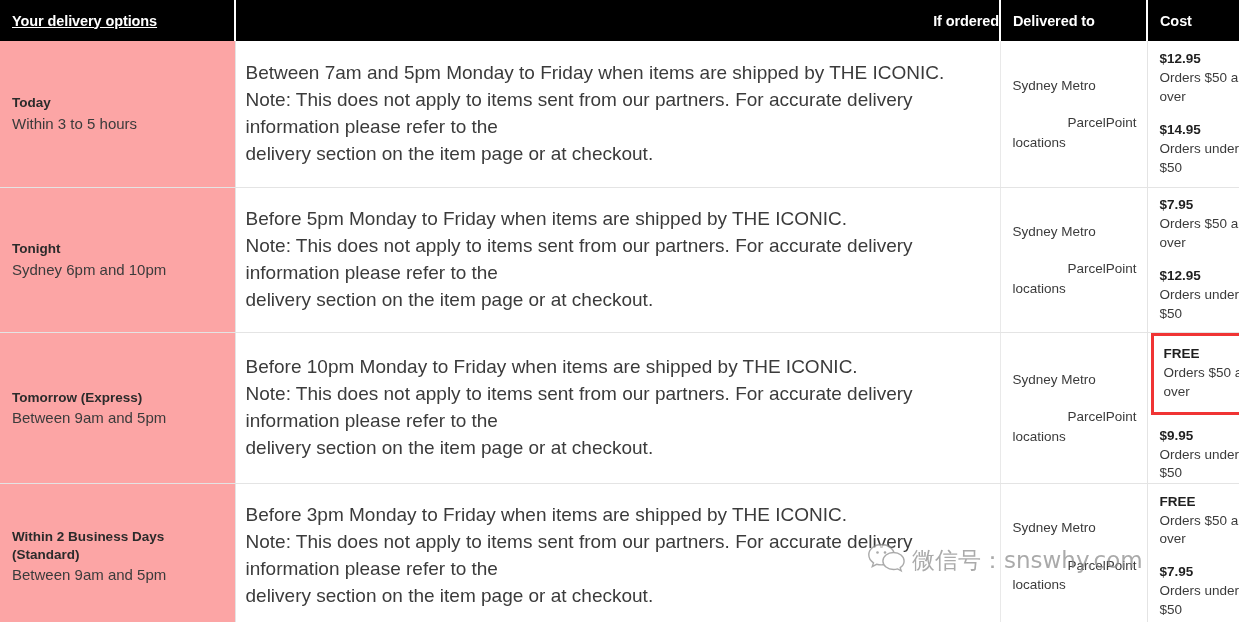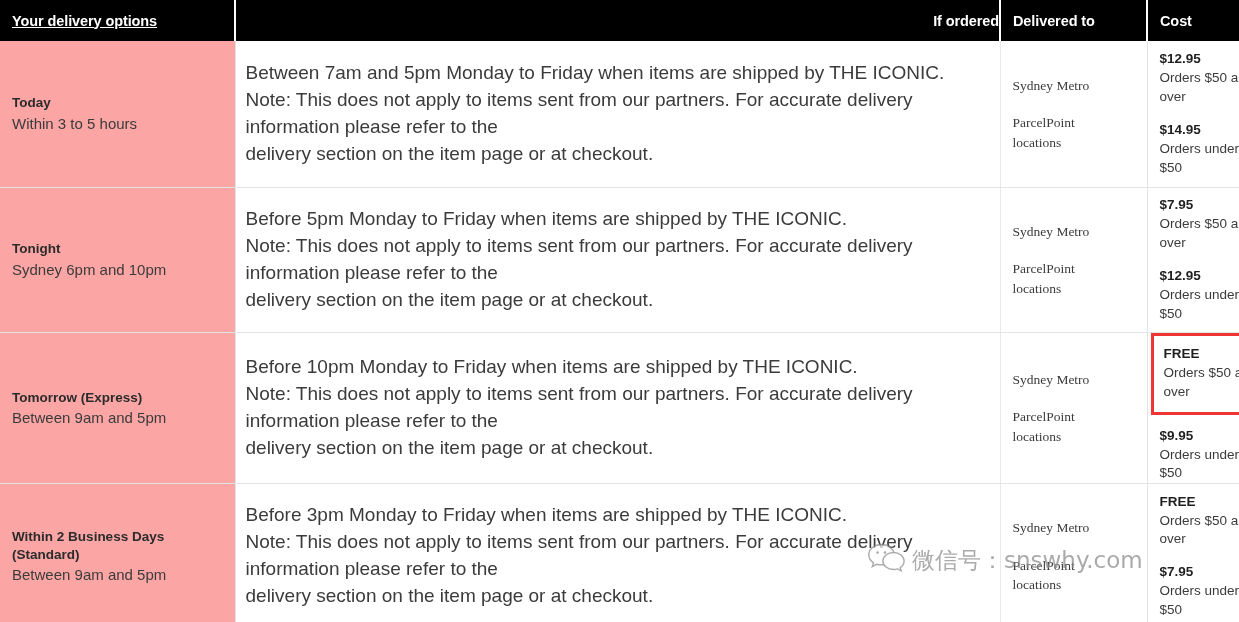--- a/index.html
+++ b/index.html
@@ -84,24 +84,24 @@
     display: block;
     color: #3b3b3b;
     font-size: 19px;
     line-height: 1.42;
   }
 
   .delivered-line {
     display: block;
     color: #3b3b3b;
     font-size: 13.5px;
-    font-family: Liberation Serif, serif;
   }
   .delivered-line.gap {
     margin-top: 18px;
+    text-align: right;
   }
 
   .cost-block {
     margin: 0;
   }
   .cost-block + .cost-block {
     margin-top: 14px;
   }
   .cost-amount {
     display: block;

